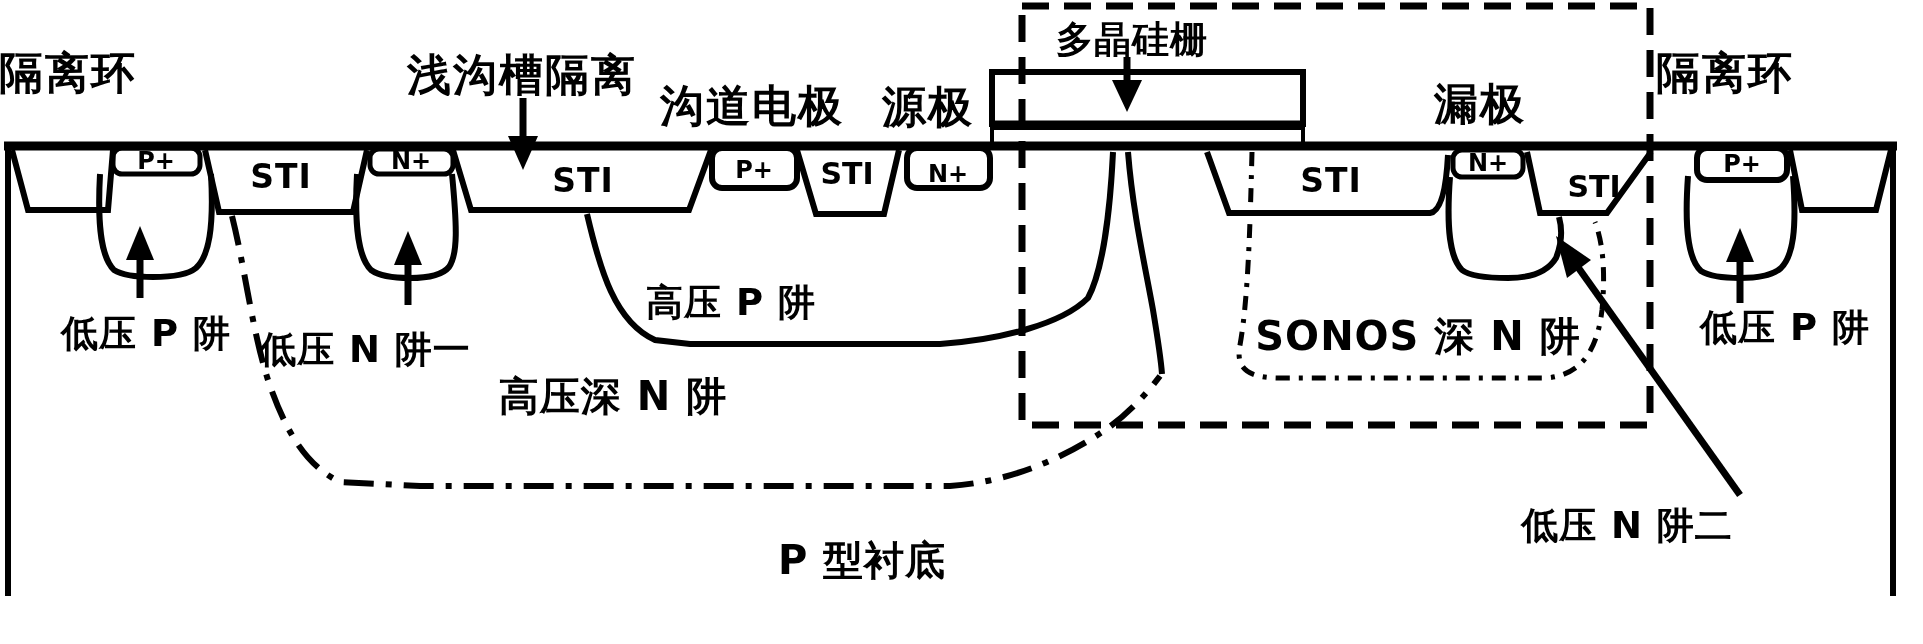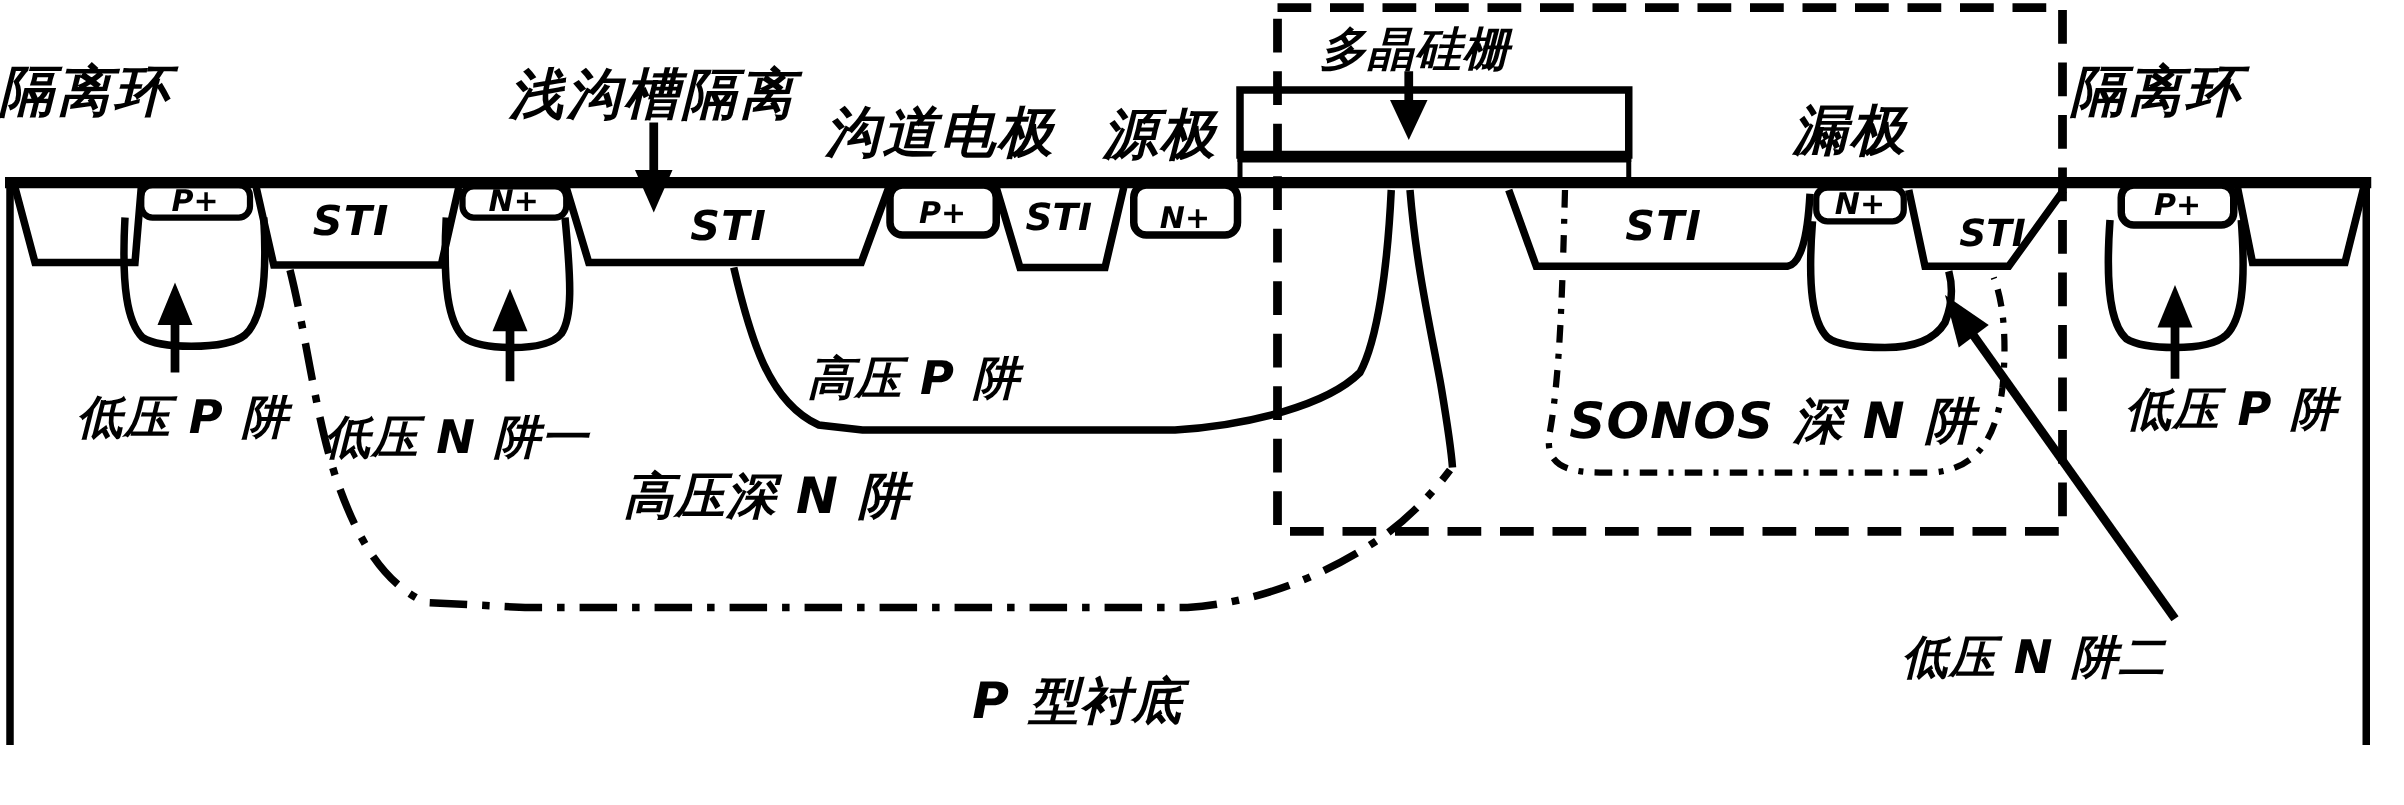--- a/index.html
+++ b/index.html
@@ -1,16 +1,16 @@
 <!DOCTYPE html>
 <html><head>
 <meta charset="utf-8">
 <style>
   html,body{margin:0;padding:0;background:#ffffff;}
-  .figure-wrap{width:1923px;height:596px;background:#fff;position:relative;overflow:hidden;font-style:italic;}
+  .figure-wrap{width:1923px;height:596px;background:#fff;position:relative;overflow:hidden;}
   svg{display:block;}
   text{font-family:"DejaVu Sans","Liberation Sans",sans-serif;font-weight:bold;fill:#000;}
   .lbl-top{font-size:44px;letter-spacing:2px;}
   .lbl-poly{font-size:37px;letter-spacing:1px;}
   .lbl-well{font-size:37px;letter-spacing:1px;}
   .lbl-well-lg{font-size:40px;letter-spacing:1px;}
   .lbl-sti{font-size:33px;letter-spacing:1px;}
   .lbl-sti-sm{font-size:30px;}
   .lbl-imp{font-size:24px;}
   .ln{stroke:#000;fill:none;}

